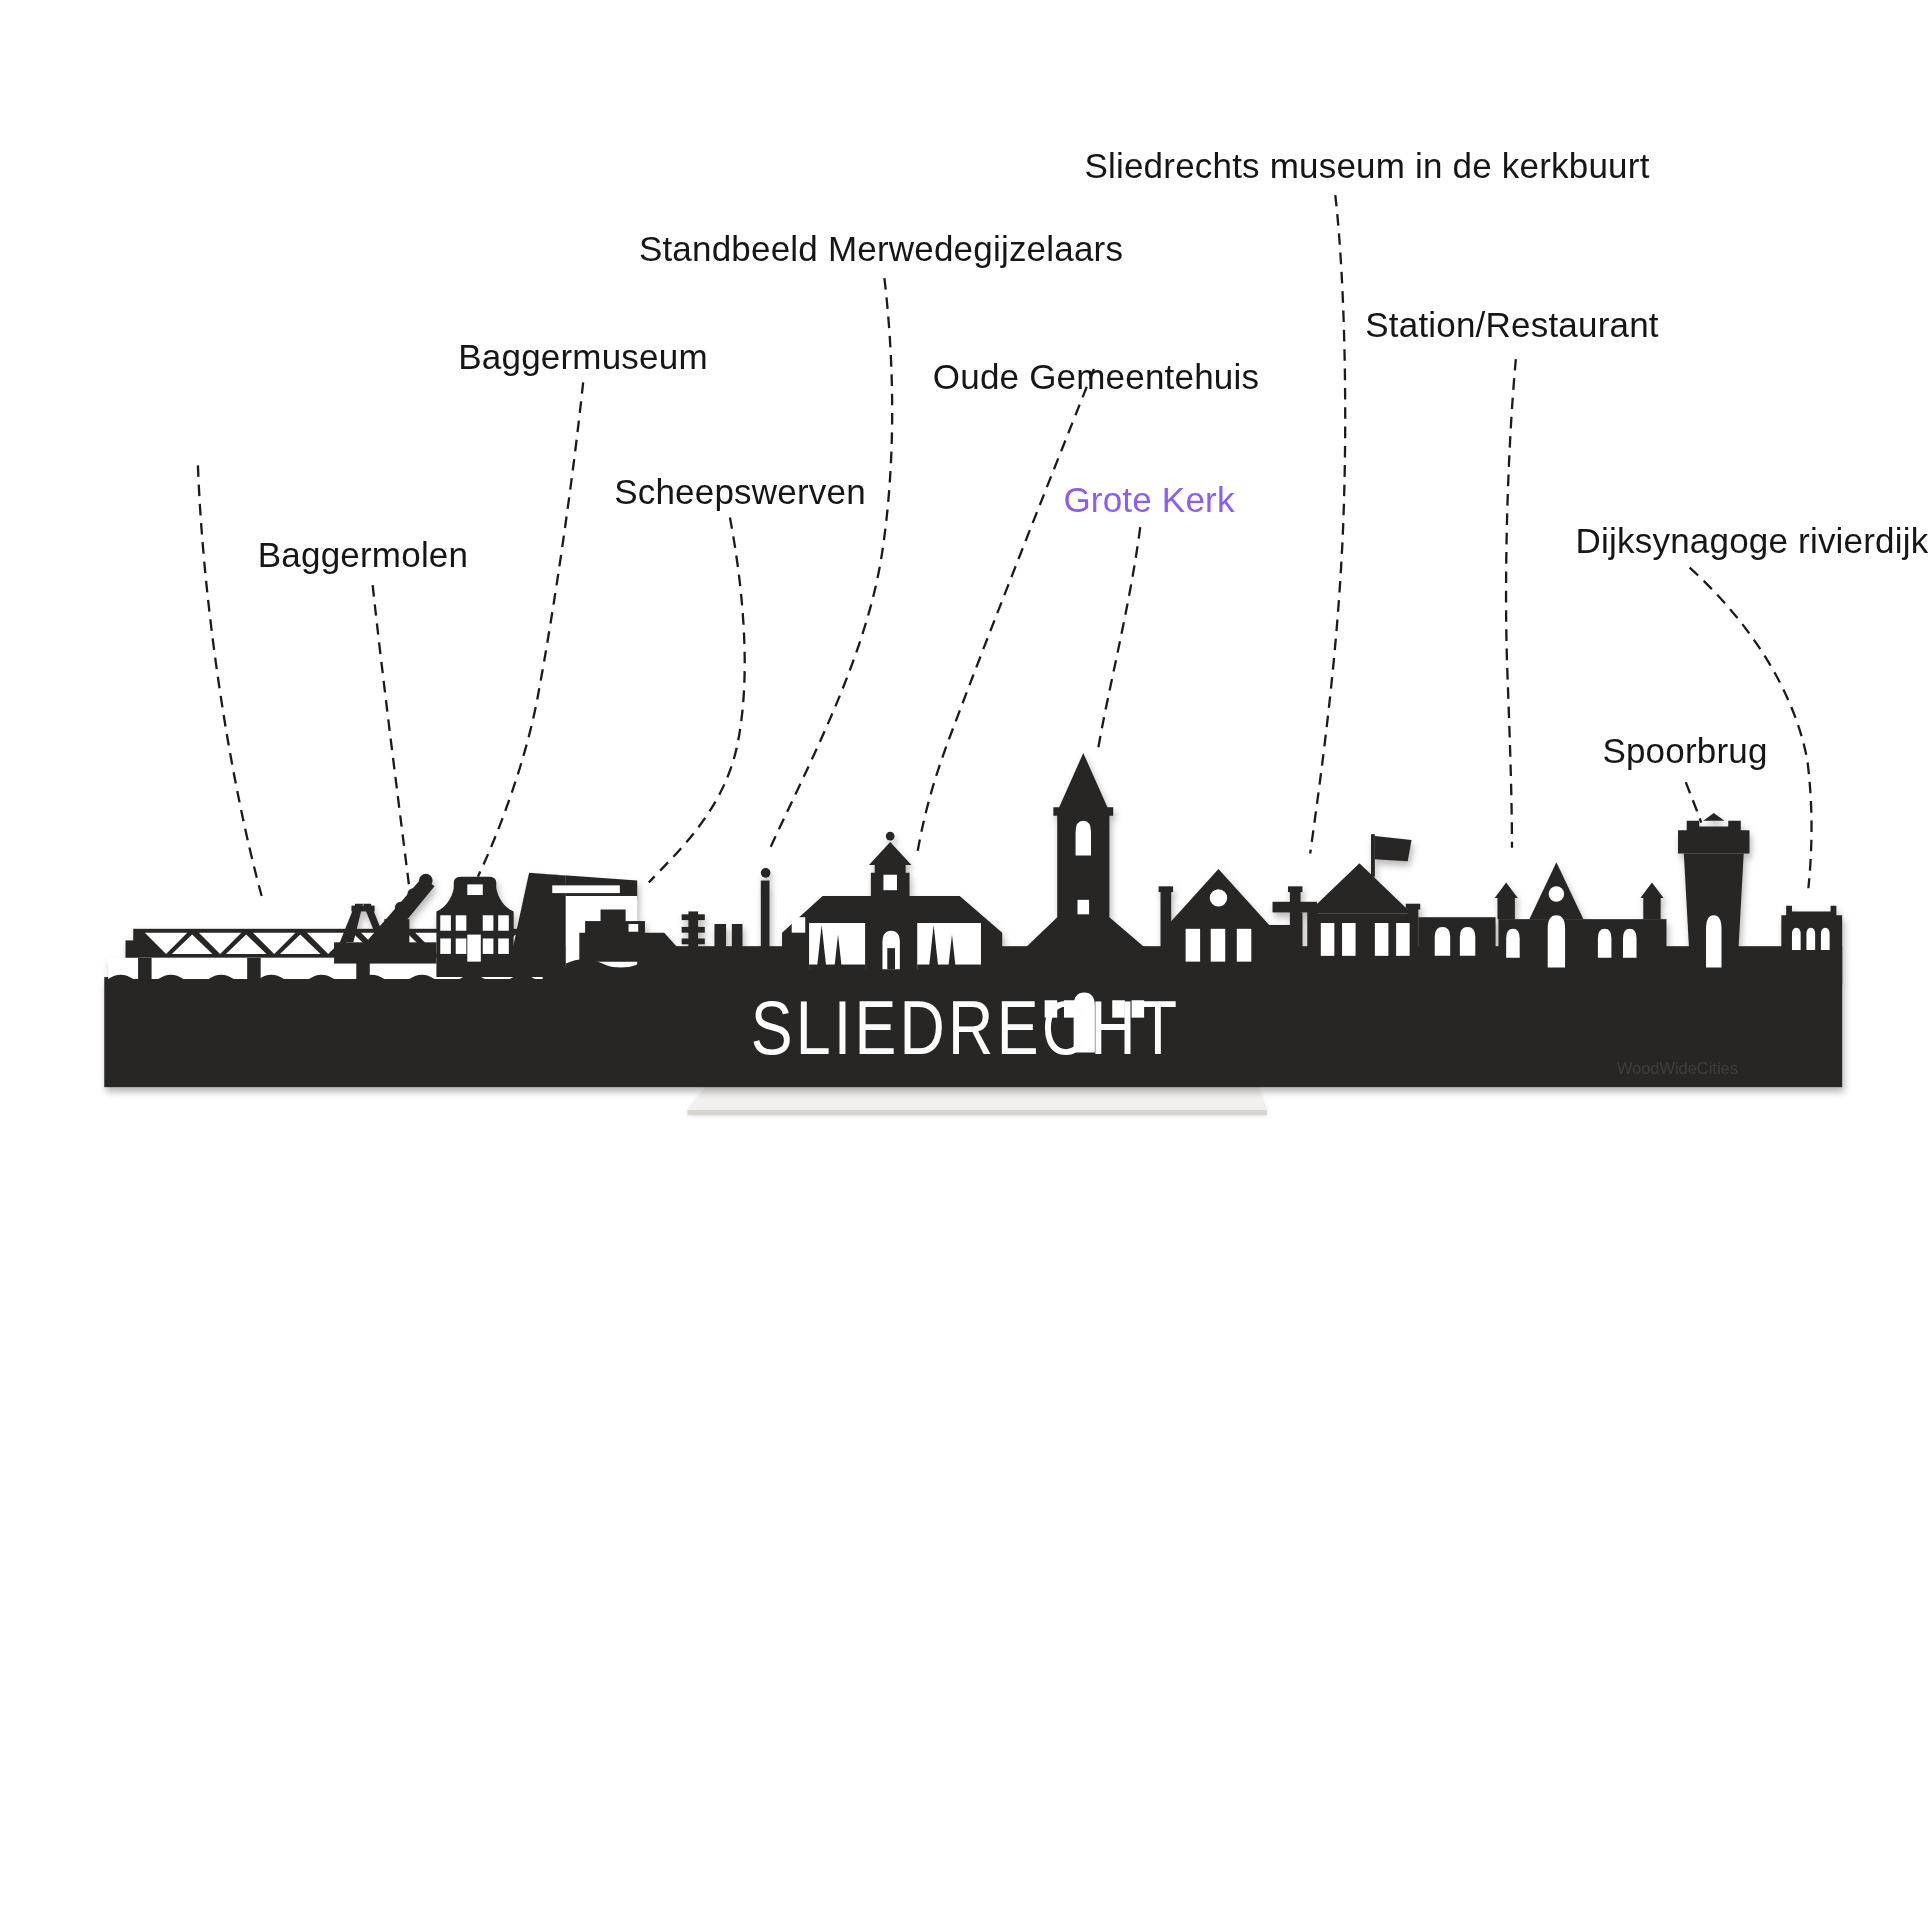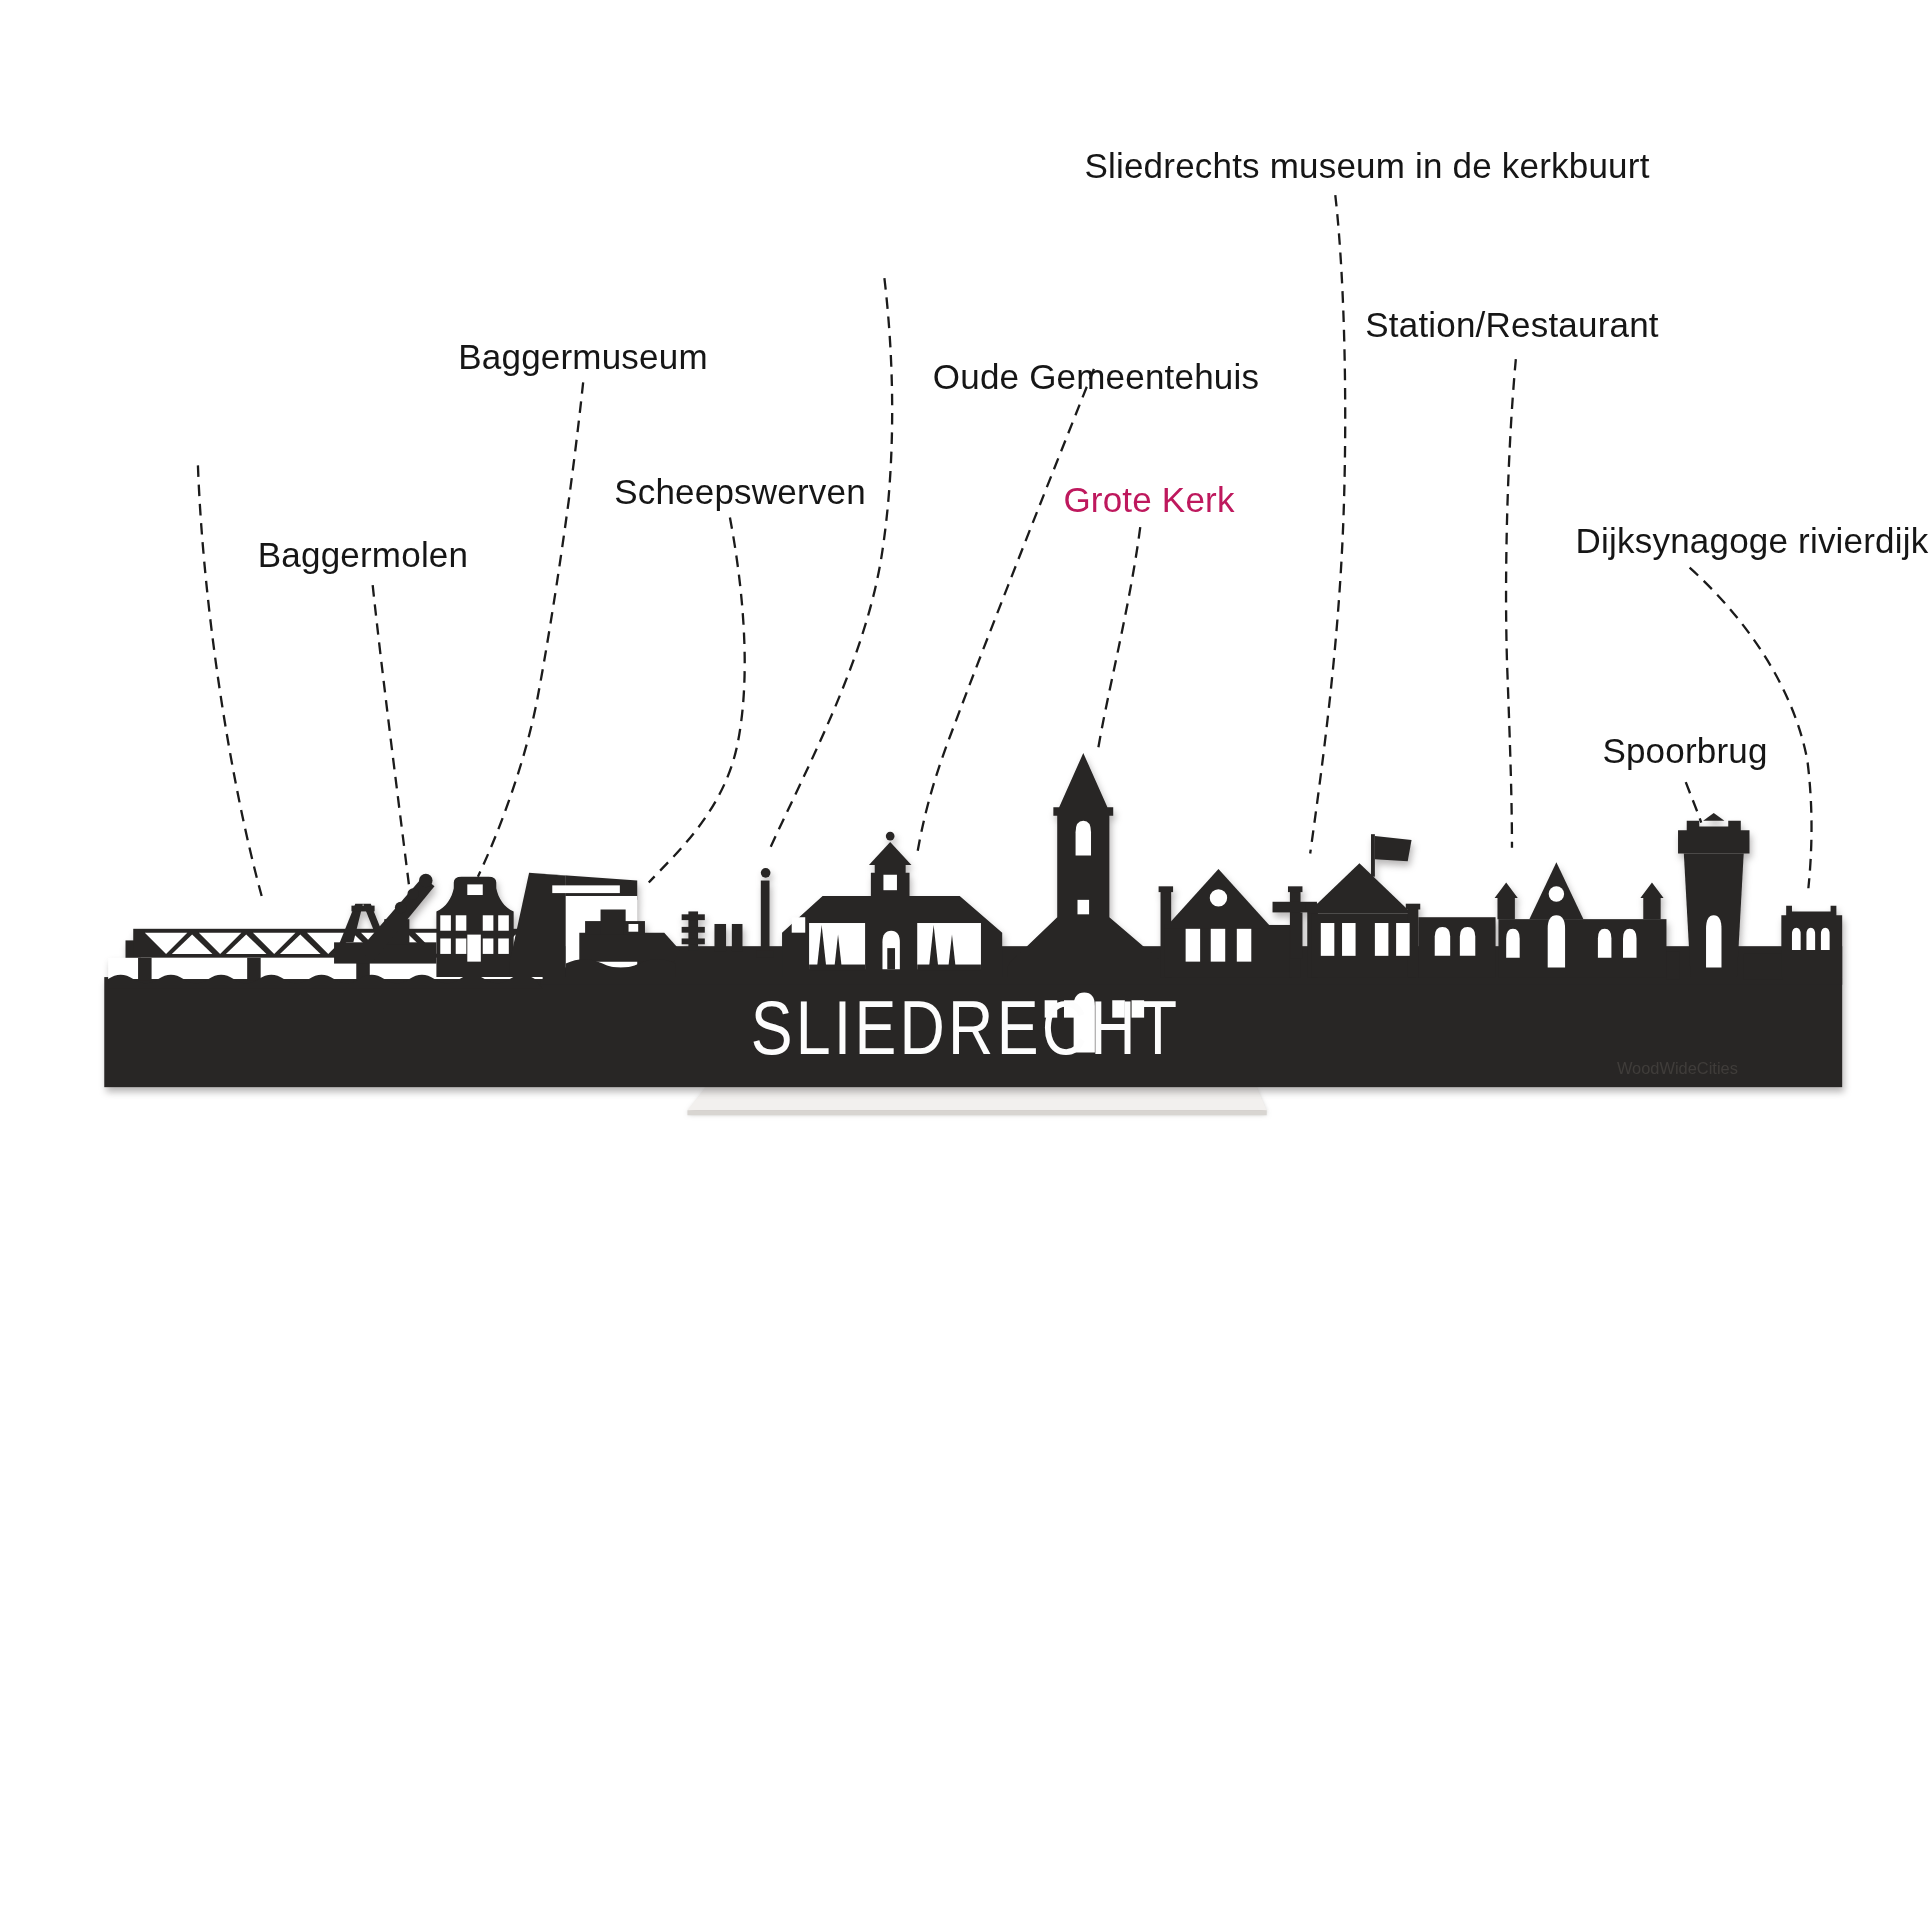--- a/index.html
+++ b/index.html
@@ -248,23 +248,24 @@
       </g>
 
       <text id="title-text" x="1000" y="1092" text-anchor="middle" font-size="78" textLength="445" lengthAdjust="spacingAndGlyphs" font-family="Liberation Sans, sans-serif" fill="#fdfdfd">SLIEDRECHT</text>
 
       <text id="watermark-text" x="1800" y="1112" text-anchor="end" font-family="Liberation Sans, sans-serif" fill="#44413e">WoodWideCities</text>
     </g>
   </svg>
 
   <div id="labels-layer">
       <div class="label" style="left: 1367px; top: 166px; color: rgb(22, 22, 22);">Sliedrechts museum in de kerkbuurt</div>
+      <div class="label" style="left: 881px; top: 249px; color: rgb(22, 22, 22);">Standbeeld Merwedegijzelaars</div>
       <div class="label" style="left: 583px; top: 357px; color: rgb(22, 22, 22);">Baggermuseum</div>
       <div class="label" style="left: 1096px; top: 341px; color: rgb(22, 22, 22); margin-top: 36px;">Oude Gemeentehuis</div>
       <div class="label" style="left: 1512px; top: 325px; color: rgb(22, 22, 22);">Station/Restaurant</div>
       <div class="label" style="left: 740px; top: 492px; color: rgb(22, 22, 22);">Scheepswerven</div>
-      <div class="label" style="left: 1149px; top: 500px; color: #be185d;">Grote Kerk</div>
+      <div class="label" style="left: 1149px; top: 500px; color: #8b5cf6;">Grote Kerk</div>
       <div class="label" style="left: 1752px; top: 541px; color: rgb(22, 22, 22); text-align: right;">Dijksynagoge rivierdijk</div>
       <div class="label" style="left: 363px; top: 555px; color: rgb(22, 22, 22);">Baggermolen</div>
       <div class="label" style="left: 1685px; top: 751px; color: rgb(22, 22, 22);">Spoorbrug</div>
     </div>
 </div>
 
 
 </body></html>

